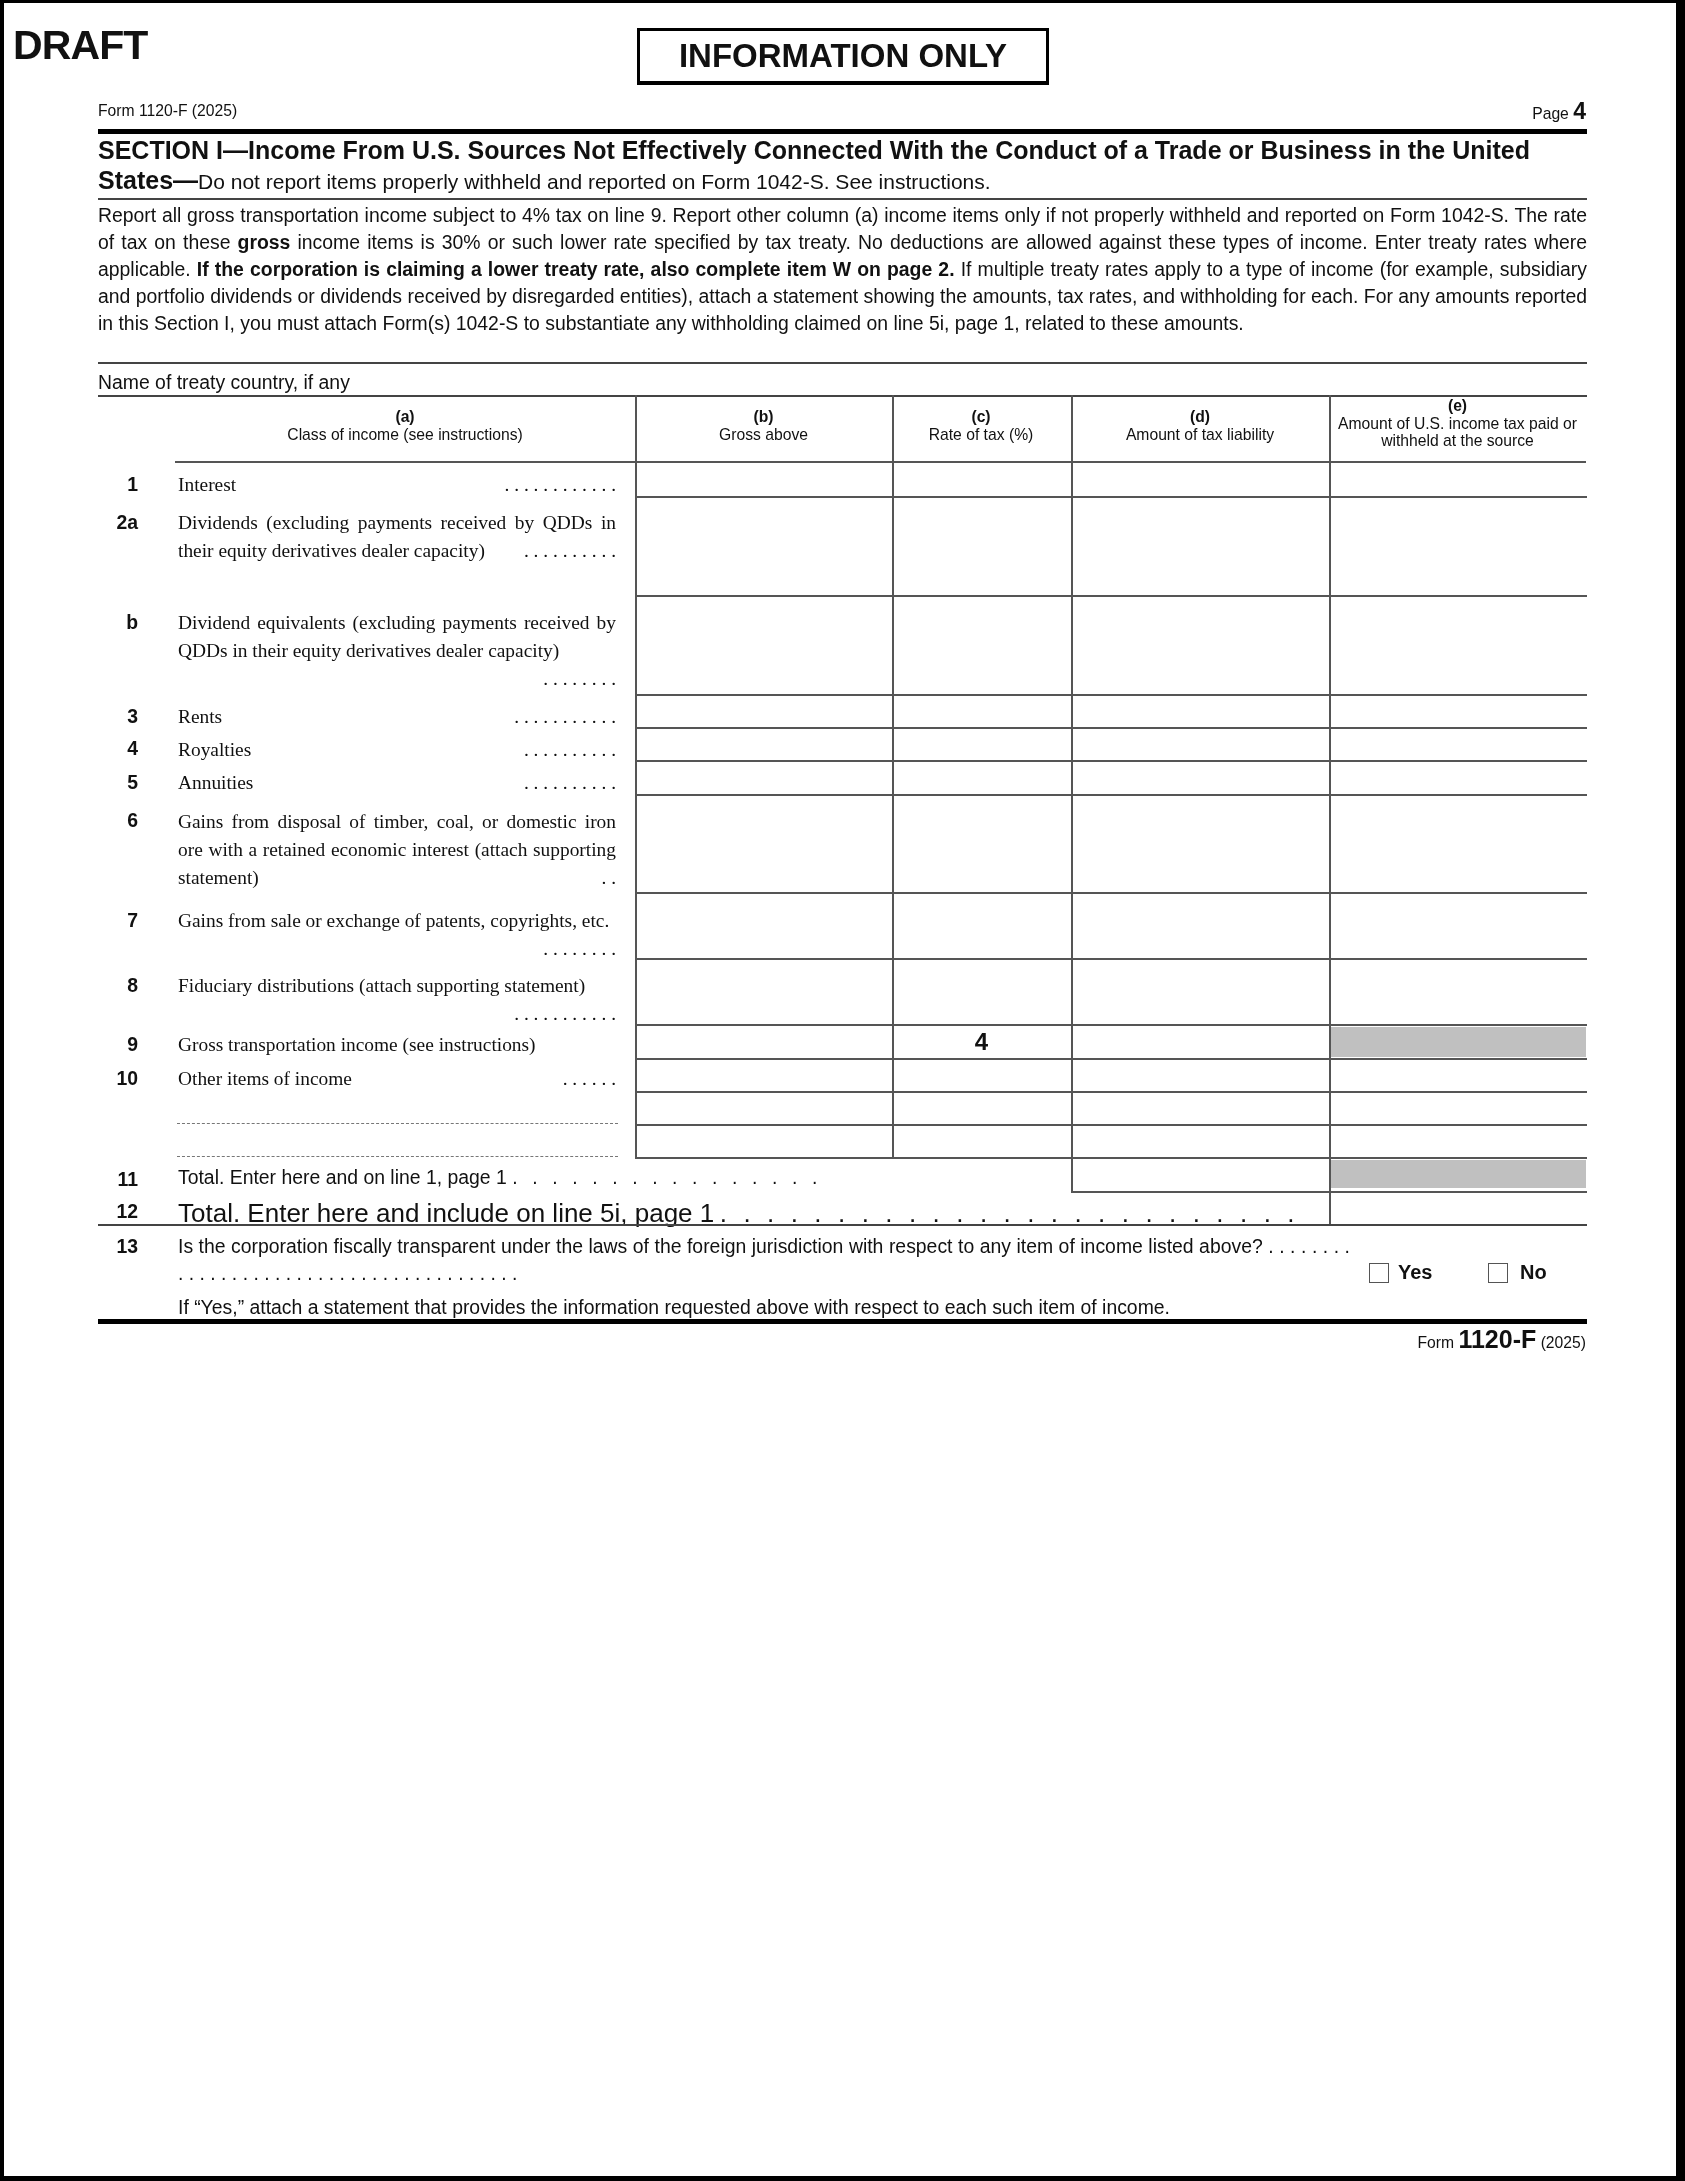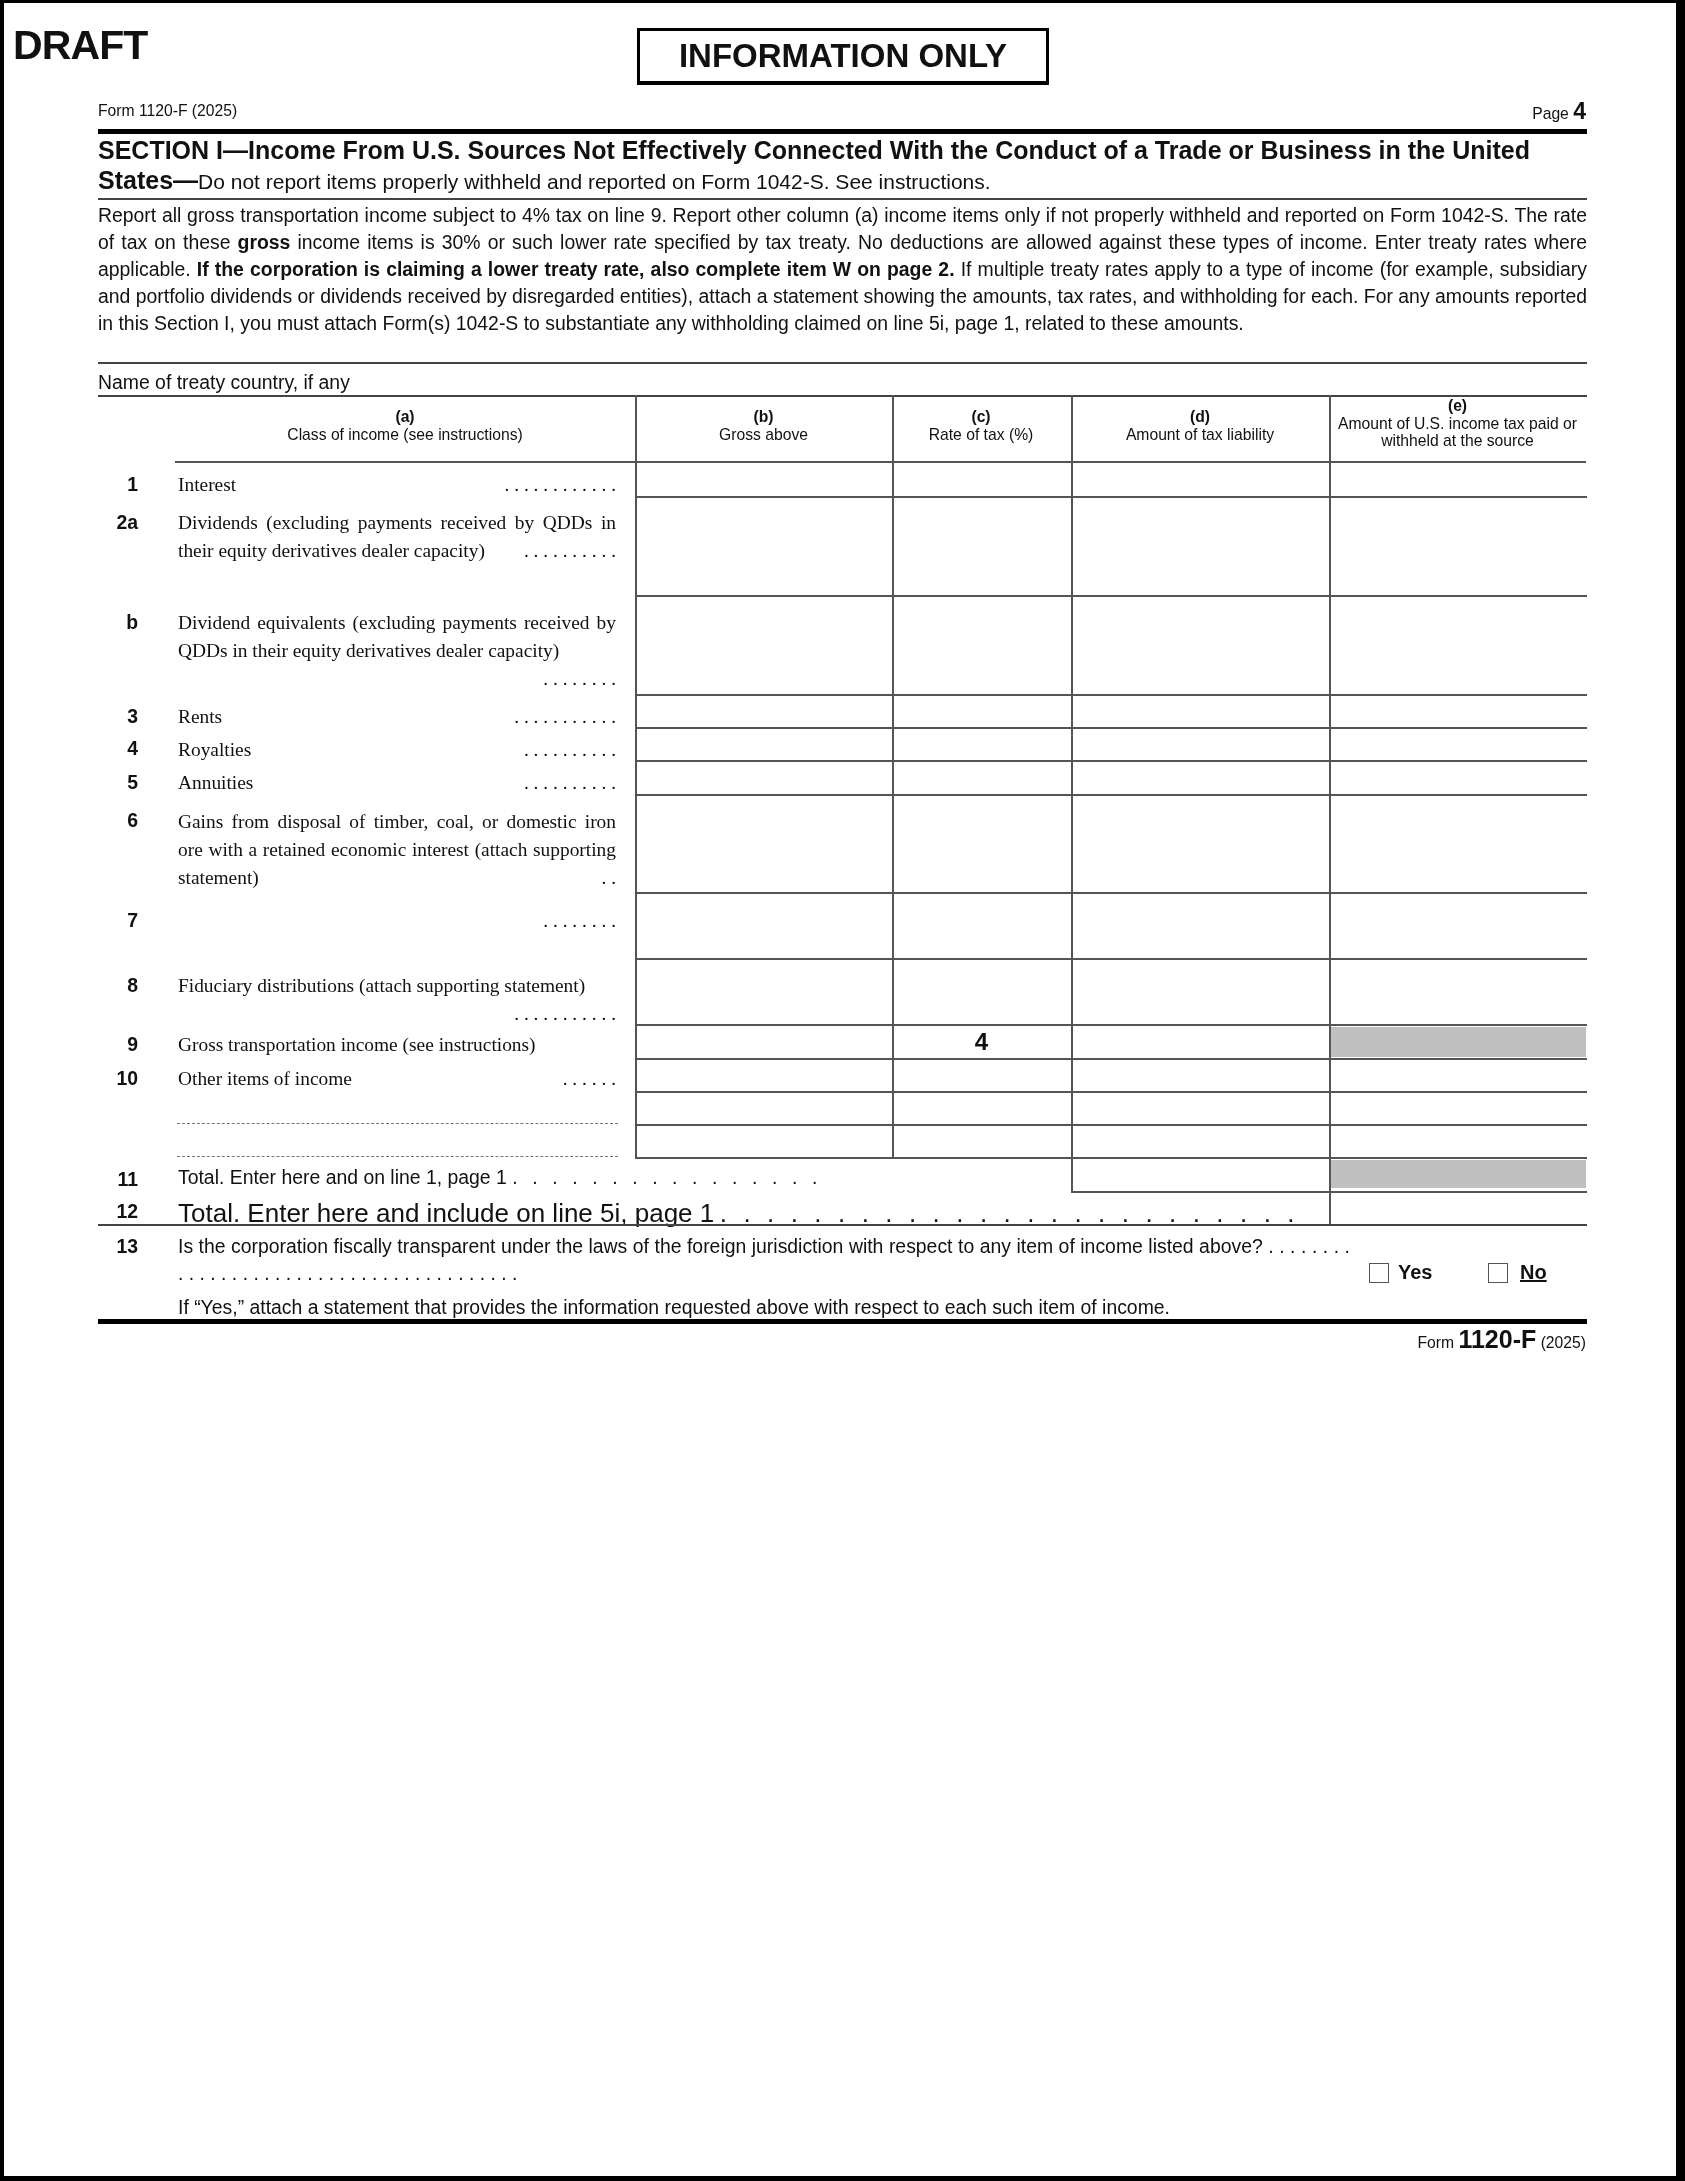--- a/index.html
+++ b/index.html
@@ -154,21 +154,21 @@
     <div class="abs rowtext" style="left: 178px; top: 609px;"><span>Dividend equivalents (excluding payments received by QDDs in their equity derivatives dealer capacity)</span><span class="dots" style="float: right;">. . . . . . . .</span></div>
     <div class="abs rownum" style="left: 83px; top: 705px;">3</div>
     <div class="abs rowtext" style="left: 178px; top: 703px;"><span>Rents</span><span class="dots" style="float: right;">. . . . . . . . . . .</span></div>
     <div class="abs rownum" style="left: 83px; top: 737px;">4</div>
     <div class="abs rowtext" style="left: 178px; top: 736px;"><span>Royalties</span><span class="dots" style="float: right;">. . . . . . . . . .</span></div>
     <div class="abs rownum" style="left: 83px; top: 771px;">5</div>
     <div class="abs rowtext" style="left: 178px; top: 769px;"><span>Annuities</span><span class="dots" style="float: right;">. . . . . . . . . .</span></div>
     <div class="abs rownum" style="left: 83px; top: 809px;">6</div>
     <div class="abs rowtext" style="left: 178px; top: 808px;"><span>Gains from disposal of timber, coal, or domestic iron ore with a retained economic interest (attach supporting statement)</span><span class="dots" style="float: right;">. .</span></div>
     <div class="abs rownum" style="left: 83px; top: 909px;">7</div>
-    <div class="abs rowtext" style="left: 178px; top: 907px;"><span class="dots" style="float: right;">. . . . . . . .</span></div>
+    <div class="abs rowtext" style="left: 178px; top: 907px;"><span>Gains from sale or exchange of patents, copyrights, etc.</span><span class="dots" style="float: right;">. . . . . . . .</span></div>
     <div class="abs rownum" style="left: 83px; top: 974px;">8</div>
     <div class="abs rowtext" style="left: 178px; top: 972px;"><span>Fiduciary distributions (attach supporting statement)</span><span class="dots" style="float: right;">. . . . . . . . . . .</span></div>
     <div class="abs rownum" style="left: 83px; top: 1033px;">9</div>
     <div class="abs rowtext" style="left: 178px; top: 1031px; width: 452px; text-align: left;"><span>Gross transportation income (see instructions)</span><span class="dots" style="float: right;"></span></div>
     <div class="abs rownum" style="left: 83px; top: 1067px;">10</div>
     <div class="abs rowtext" style="left: 178px; top: 1065px;"><span>Other items of income</span><span class="dots" style="float: right;">. . . . . .</span></div>
     <div class="abs rownum" style="left: 83px; top: 1168px;">11</div>
     <div class="abs" style="left: 178px; top: 1166px; font-size: 19.4px; white-space: nowrap;"><span>Total. Enter here and on line 1, page 1</span><span class="dots" style="margin-left: 5.5px; word-spacing: 9.2px;">. . . . . . . . . . . . . . . .</span></div>
     <div class="abs rownum" style="left: 83px; top: 1200px;">12</div>
     <div class="abs" style="left: 178px; top: 1198px; font-size: 26px; white-space: nowrap;"><span>Total. Enter here and include on line 5i, page 1</span><span class="dots" style="margin-left: 5.5px; word-spacing: 9.2px;">. . . . . . . . . . . . . . . . . . . . . . . . .</span></div>
@@ -176,18 +176,18 @@
 
 <div class="abs dash" style="left:177px;top:1123px;"></div>
 <div class="abs dash" style="left:177px;top:1156px;"></div>
 
 <div class="abs rule" style="top:1224px;"></div>
 <div class="abs rownum" style="left:83px;top:1235px;">13</div>
 <div class="abs" style="left:178px;top:1233px;width:1172px;font-size:19.4px;line-height:27px;text-align:justify;"><span>Is the corporation fiscally transparent under the laws of the foreign jurisdiction with respect to any item of income listed above?</span> <span class="dots">. . . . . . . . . . . . . . . . . . . . . . . . . . . . . . . . . . . . . . . .</span></div>
 <div class="abs cb" style="left:1369px;top:1263px;"></div>
 <div class="abs cblabel" style="left:1398px;top:1261px;">Yes</div>
 <div class="abs cb" style="left:1488px;top:1263px;"></div>
-<div class="abs cblabel" style="left:1520px;top:1261px;text-decoration:underline;">No</div>
+<div class="abs cblabel" style="left:1520px;top:1261px;">No</div>
 <div class="abs" style="left:178px;top:1296px;font-size:19.4px;">If “Yes,” attach a statement that provides the information requested above with respect to each such item of income.</div>
 <div class="abs rule-thick" style="top:1319px;"></div>
 
 <div class="abs footer"><span>Form</span> <b>1120-F</b> <span>(2025)</span></div>
 
 
 </body></html>

